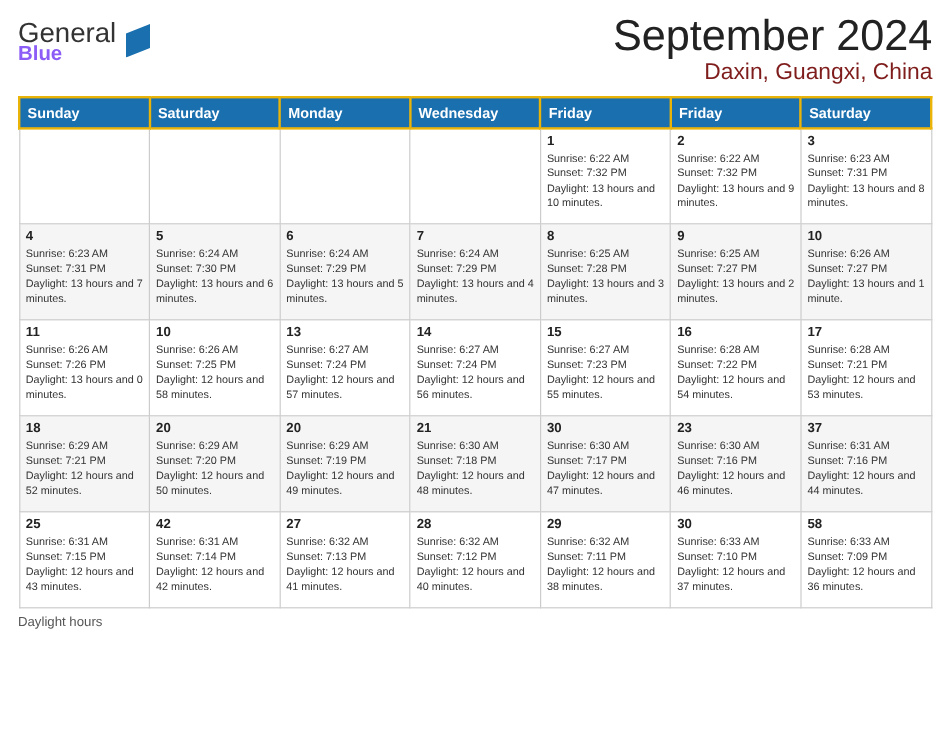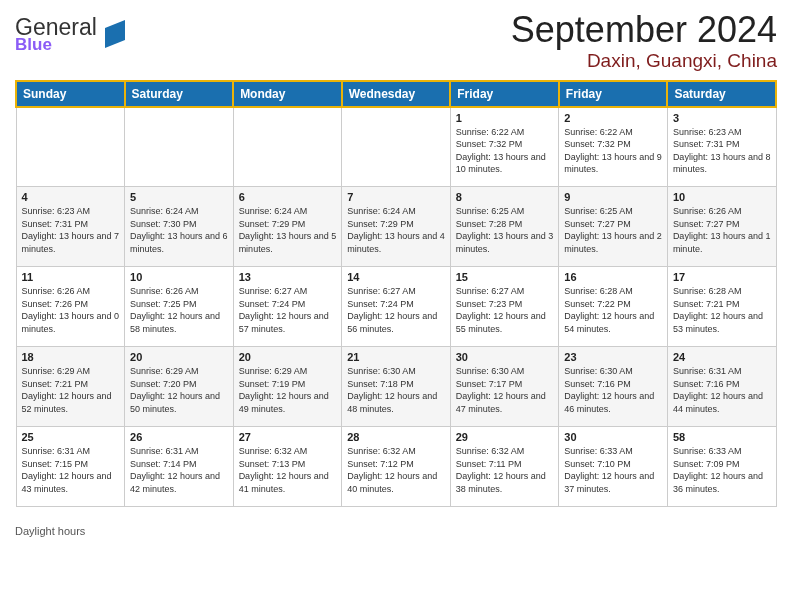--- a/index.html
+++ b/index.html
@@ -86,21 +86,21 @@
     }
     .day-info {
       font-size: 9px;
       color: #333;
       line-height: 1.4;
     }
     .empty-cell {
       background: #fff !important;
     }
     .footer {
-      margin-top: 18px;
+      margin-top: 6px;
       font-size: 11px;
       color: #555;
       text-align: left;
     }
   </style>
 </head>
 <body>
 
 <div class="page">
   <div class="header">
@@ -279,35 +279,35 @@
 Sunset: 7:17 PM
 Daylight: 12 hours and 47 minutes.</div>
           </td>
           <td>
             <div class="day-number">23</div>
             <div class="day-info" style="white-space: pre-line;">Sunrise: 6:30 AM
 Sunset: 7:16 PM
 Daylight: 12 hours and 46 minutes.</div>
           </td>
           <td>
-            <div class="day-number">24</div>
+            <div class="day-number">37</div>
             <div class="day-info" style="white-space: pre-line;">Sunrise: 6:31 AM
 Sunset: 7:16 PM
 Daylight: 12 hours and 44 minutes.</div>
           </td>
         </tr>
         <tr>
           <td>
             <div class="day-number">25</div>
             <div class="day-info" style="white-space: pre-line;">Sunrise: 6:31 AM
 Sunset: 7:15 PM
 Daylight: 12 hours and 43 minutes.</div>
           </td>
           <td>
-            <div class="day-number">26</div>
+            <div class="day-number">42</div>
             <div class="day-info" style="white-space: pre-line;">Sunrise: 6:31 AM
 Sunset: 7:14 PM
 Daylight: 12 hours and 42 minutes.</div>
           </td>
           <td>
             <div class="day-number">27</div>
             <div class="day-info" style="white-space: pre-line;">Sunrise: 6:32 AM
 Sunset: 7:13 PM
 Daylight: 12 hours and 41 minutes.</div>
           </td>

